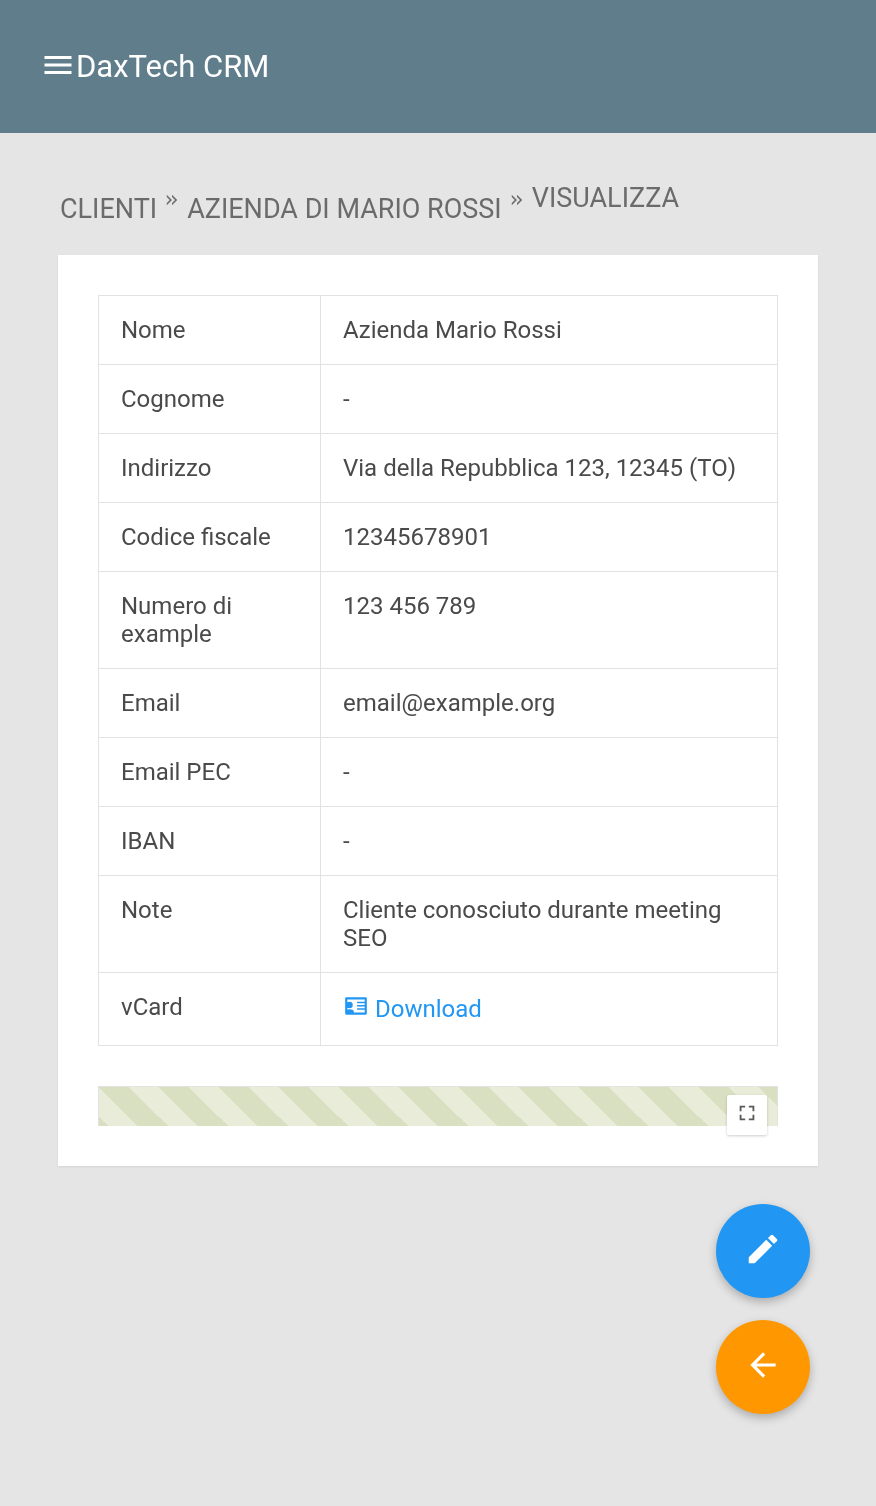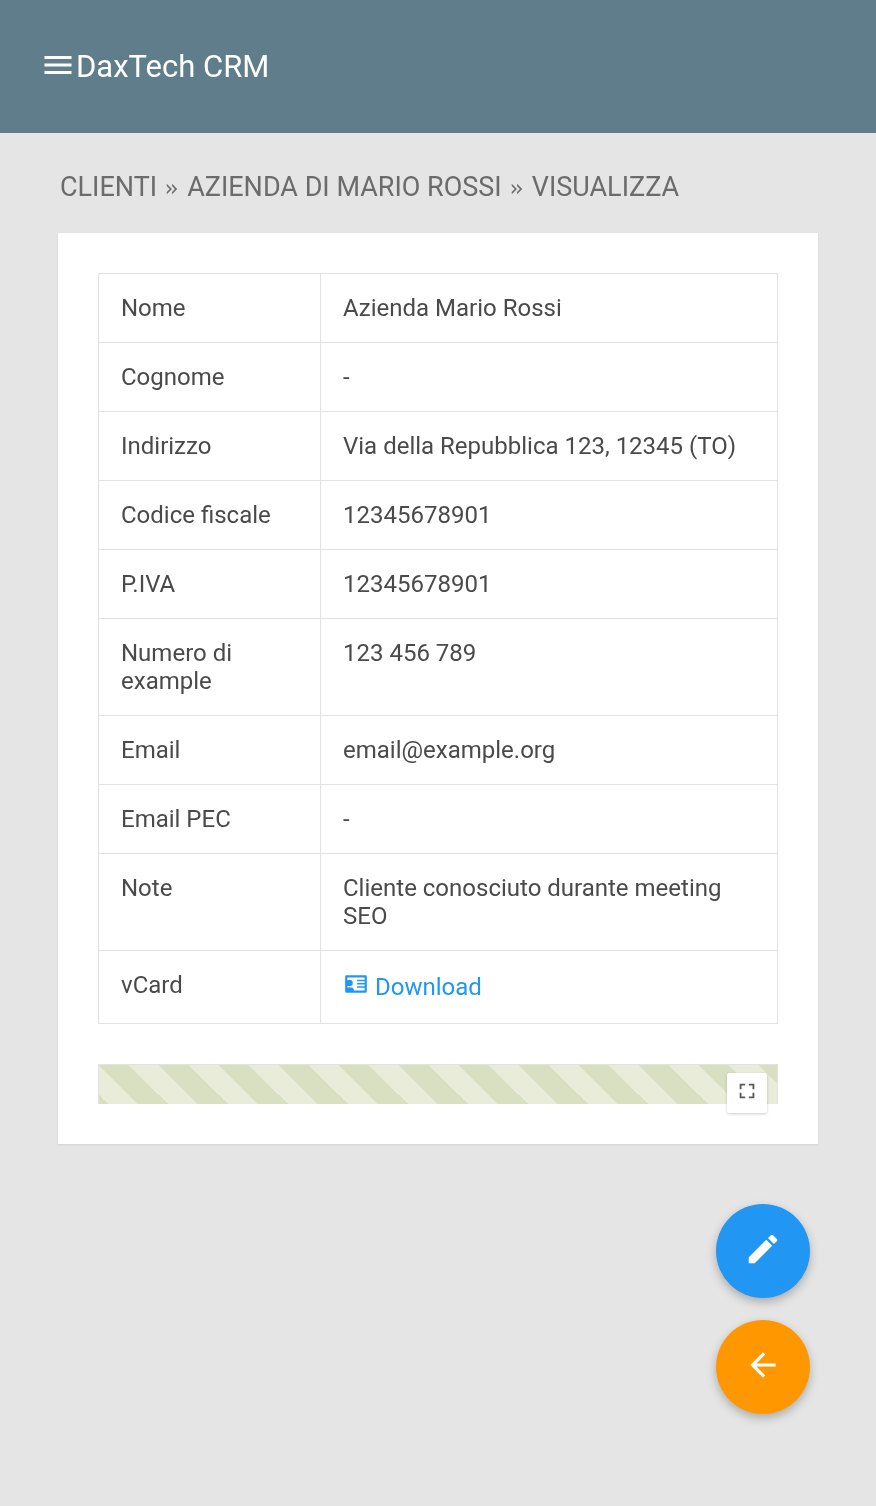--- a/index.html
+++ b/index.html
@@ -34,20 +34,21 @@
     font-size: 27px;
     color: #6b6b6b;
     display: flex;
     flex-wrap: wrap;
     align-items: center;
     gap: 6px;
   }
   .breadcrumb-link {
     color: #6b6b6b;
     cursor: pointer;
+    margin-top: 22px;
   }
   .breadcrumb-sep svg {
     width: 18px;
     height: 18px;
     fill: #6b6b6b;
     vertical-align: middle;
   }
   .card {
     background: #fff;
     margin: 0 58px;
@@ -179,33 +180,33 @@
     </tr>
     <tr>
       <td class="label">Indirizzo</td>
       <td>Via della Repubblica 123, 12345 (TO)</td>
     </tr>
     <tr>
       <td class="label">Codice fiscale</td>
       <td>12345678901</td>
     </tr>
     <tr>
-      <td class="label">P.IVA</td>
-      <td>12345678901</td>
-    </tr>
-    <tr>
       <td class="label">Numero di example</td>
       <td>123 456 789</td>
     </tr>
     <tr>
       <td class="label">Email</td>
       <td>email@example.org</td>
     </tr>
     <tr>
       <td class="label">Email PEC</td>
+      <td>-</td>
+    </tr>
+    <tr>
+      <td class="label">IBAN</td>
       <td>-</td>
     </tr>
     <tr>
       <td class="label">Note</td>
       <td>Cliente conosciuto durante meeting SEO</td>
     </tr>
     <tr>
       <td class="label">vCard</td>
       <td>
         <span class="vcard-link">

